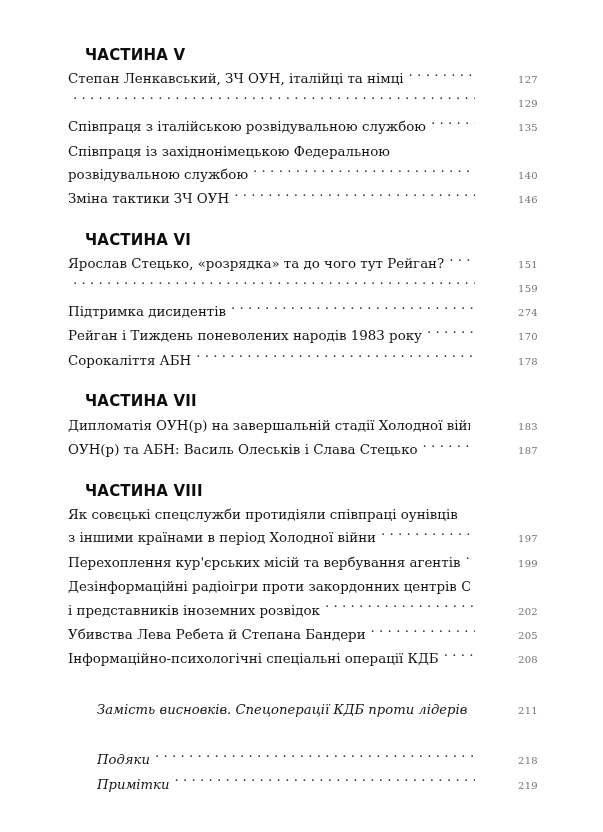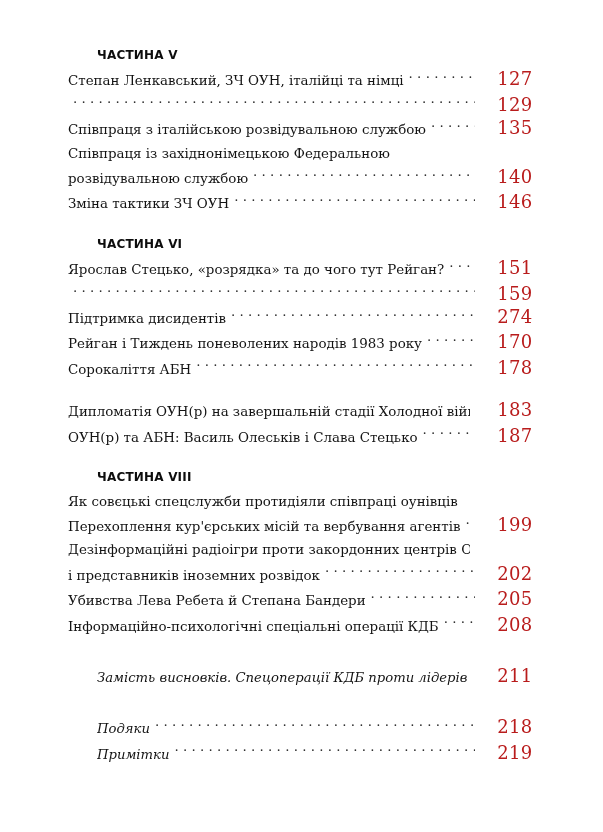--- a/index.html
+++ b/index.html
@@ -27,24 +27,24 @@
 
   .toc {
     position: absolute;
     left: 68px;
     top: 44px;
     width: 470px;
   }
 
   
   .part {
-    margin-left: 29px;
+    margin-left: 17px;
     font-family: "DejaVu Sans", "Liberation Sans", sans-serif;
     font-weight: bold;
-    font-size: 12px;
+    font-size: 15px;
     letter-spacing: 0.2px;
     line-height: 23.4px;
     color: #0d0d0d;
     white-space: nowrap;
   }
 
   .section { margin-bottom: 0; }
 
   
   .entry {
@@ -74,26 +74,26 @@
     white-space: nowrap;
     font-size: 13.4px;
     letter-spacing: 0px;
     color: #2b2b2b;
   }
   .entry.noleader .leader::before { content: ""; }
   .entry .pageno {
     flex: 0 0 auto;
     width: 46px;
     margin-left: 16px;
-    font-size: 18px;
+    font-size: 10px;
     letter-spacing: 0.3px;
     font-variant-numeric: oldstyle-nums;
     font-feature-settings: "onum" 1;
-    color: #b91c1c;
-    text-align: center;
+    color: #737373;
+    text-align: right;
   }
 
   
   .entry.cont .title { }
 
   
   .italic-entry {
     margin-left: 29px;
   }
   .italic-entry .title {
@@ -176,20 +176,21 @@
       <div class="entry">
         <span class="title">Сорокаліття АБН</span>
         <span class="leader"></span>
         <span class="pageno">178</span>
       </div>
     </div>
 
     <div class="gap-big"></div>
 
     <div class="section">
+      <div class="part">ЧАСТИНА VII</div>
 
       <div class="entry">
         <span class="title">Дипломатія ОУН(р) на завершальній стадії Холодної війни</span>
         <span class="leader"></span>
         <span class="pageno">183</span>
       </div>
       <div class="entry">
         <span class="title">ОУН(р) та АБН: Василь Олеськів і Слава Стецько</span>
         <span class="leader"></span>
         <span class="pageno">187</span>
@@ -198,20 +199,25 @@
 
     <div class="gap-big"></div>
 
     <div class="section">
       <div class="part">ЧАСТИНА VIII</div>
 
       <div class="entry cont noleader">
         <span class="title">Як совєцькі спецслужби протидіяли співпраці оунівців</span>
         <span class="leader"></span>
         <span class="pageno"></span>
+      </div>
+      <div class="entry">
+        <span class="title">з іншими країнами в період Холодної війни</span>
+        <span class="leader"></span>
+        <span class="pageno">197</span>
       </div>
 
       <div class="entry">
         <span class="title">Перехоплення кур'єрських місій та вербування агентів</span>
         <span class="leader"></span>
         <span class="pageno">199</span>
       </div>
 
       <div class="entry cont noleader">
         <span class="title">Дезінформаційні радіоігри проти закордонних центрів ОУН</span>

